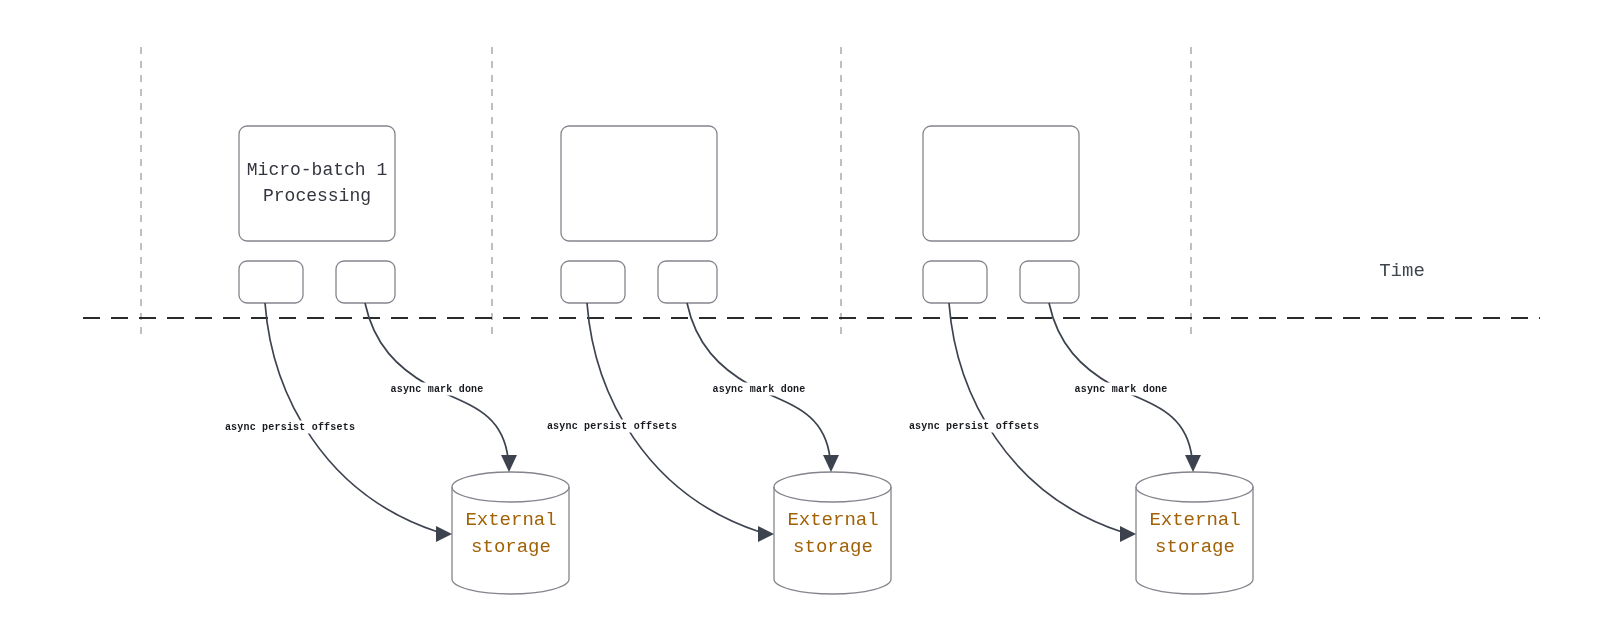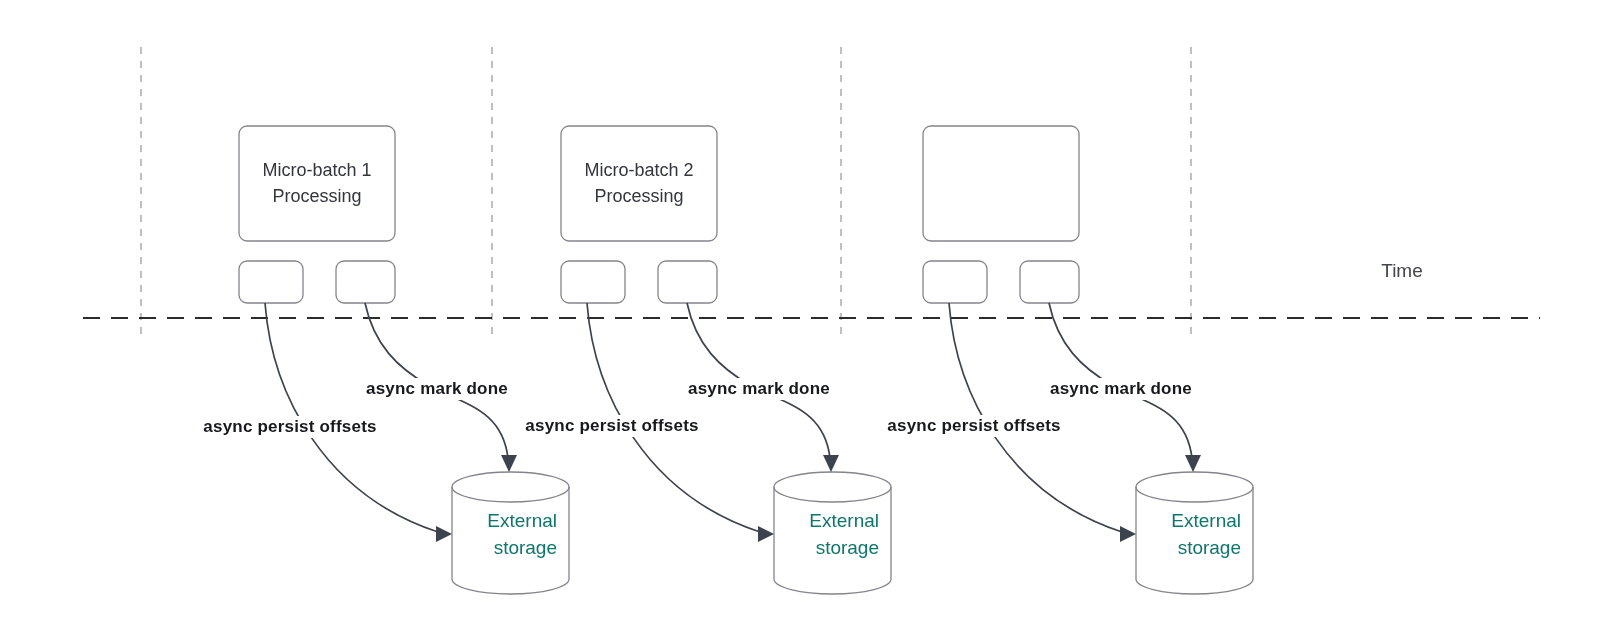--- a/index.html
+++ b/index.html
@@ -1,31 +1,31 @@
 <!DOCTYPE html>
 <html><head>
 <meta charset="utf-8">
 <style>
   html,body{margin:0;padding:0;background:#ffffff;}
   .canvas{
     position:relative;width:1540px;height:642px;background:#ffffff;
-    font-family:Liberation Sans, sans-serif;overflow:hidden;
+    font-family:Liberation Mono, monospace;overflow:hidden;
   }
   .layer{position:absolute;left:0;top:0;}
   .abs-label{position:absolute;transform:translate(-50%,-50%);}
   .node-title{
     width:150px;text-align:center;font-size:18px;line-height:26px;
     color:#33363e;
   }
   .storage-title{
-    width:92px;text-align:right;font-size:19px;line-height:27px;
-    color:#0f766e;
+    width:92px;text-align:center;font-size:19px;line-height:27px;
+    color:#a16207;
   }
   .edge-label{
-    font-size:17px;font-weight:bold;color:#16191e;background:#ffffff;
+    font-size:10px;font-weight:bold;color:#16191e;background:#ffffff;
     padding:1px 4px;white-space:nowrap;letter-spacing:0.2px;
   }
   .time-label{
     font-size:19px;color:#41464d;white-space:nowrap;margin-left:16px;
   }
   svg .box{fill:#ffffff;stroke:#84848d;stroke-width:1.3;}
   svg .cyl{fill:#ffffff;stroke:#84848d;stroke-width:1.3;}
   svg .seam{fill:none;stroke:#84848d;stroke-width:1.3;}
   svg .edge{fill:none;stroke:#3d434e;stroke-width:1.7;}
   svg .head{fill:#3d434e;stroke:none;}
@@ -80,21 +80,20 @@
       <path class="cyl" d="M452,487 a58.5,15 0 0 1 117,0 l0,92 a58.5,15 0 0 1 -117,0 z"></path>
       <path class="seam" d="M452,487 a58.5,15 0 0 0 117,0"></path>
       <path class="edge" d="M265,303 C272,395 325,495 438,532"></path>
       <polygon class="head" points="452,534 436,526 436,542"></polygon>
       <path class="edge" d="M365,303 C374,345 398,368 428,385 C462,404 502,408 508,458"></path>
       <polygon class="head" points="509,472 501,455 517,455"></polygon>
     </g>
   </svg>
 
   <div class="abs-label node-title" style="left:317px;top:183px;">Micro-batch 1 Processing</div>
-  <div class="abs-label node-title" style="left:639px;top:183px;">Micro-batch 2 Processing</div>
 
   <div class="abs-label edge-label" style="left:290px;top:427px;">async persist offsets</div>
   <div class="abs-label edge-label" style="left:612px;top:426px;">async persist offsets</div>
   <div class="abs-label edge-label" style="left:974px;top:426px;">async persist offsets</div>
 
   <div class="abs-label edge-label" style="left:437px;top:389px;">async mark done</div>
   <div class="abs-label edge-label" style="left:759px;top:389px;">async mark done</div>
   <div class="abs-label edge-label" style="left:1121px;top:389px;">async mark done</div>
 
   <div class="abs-label storage-title" style="left:511px;top:534px;">External storage</div>

